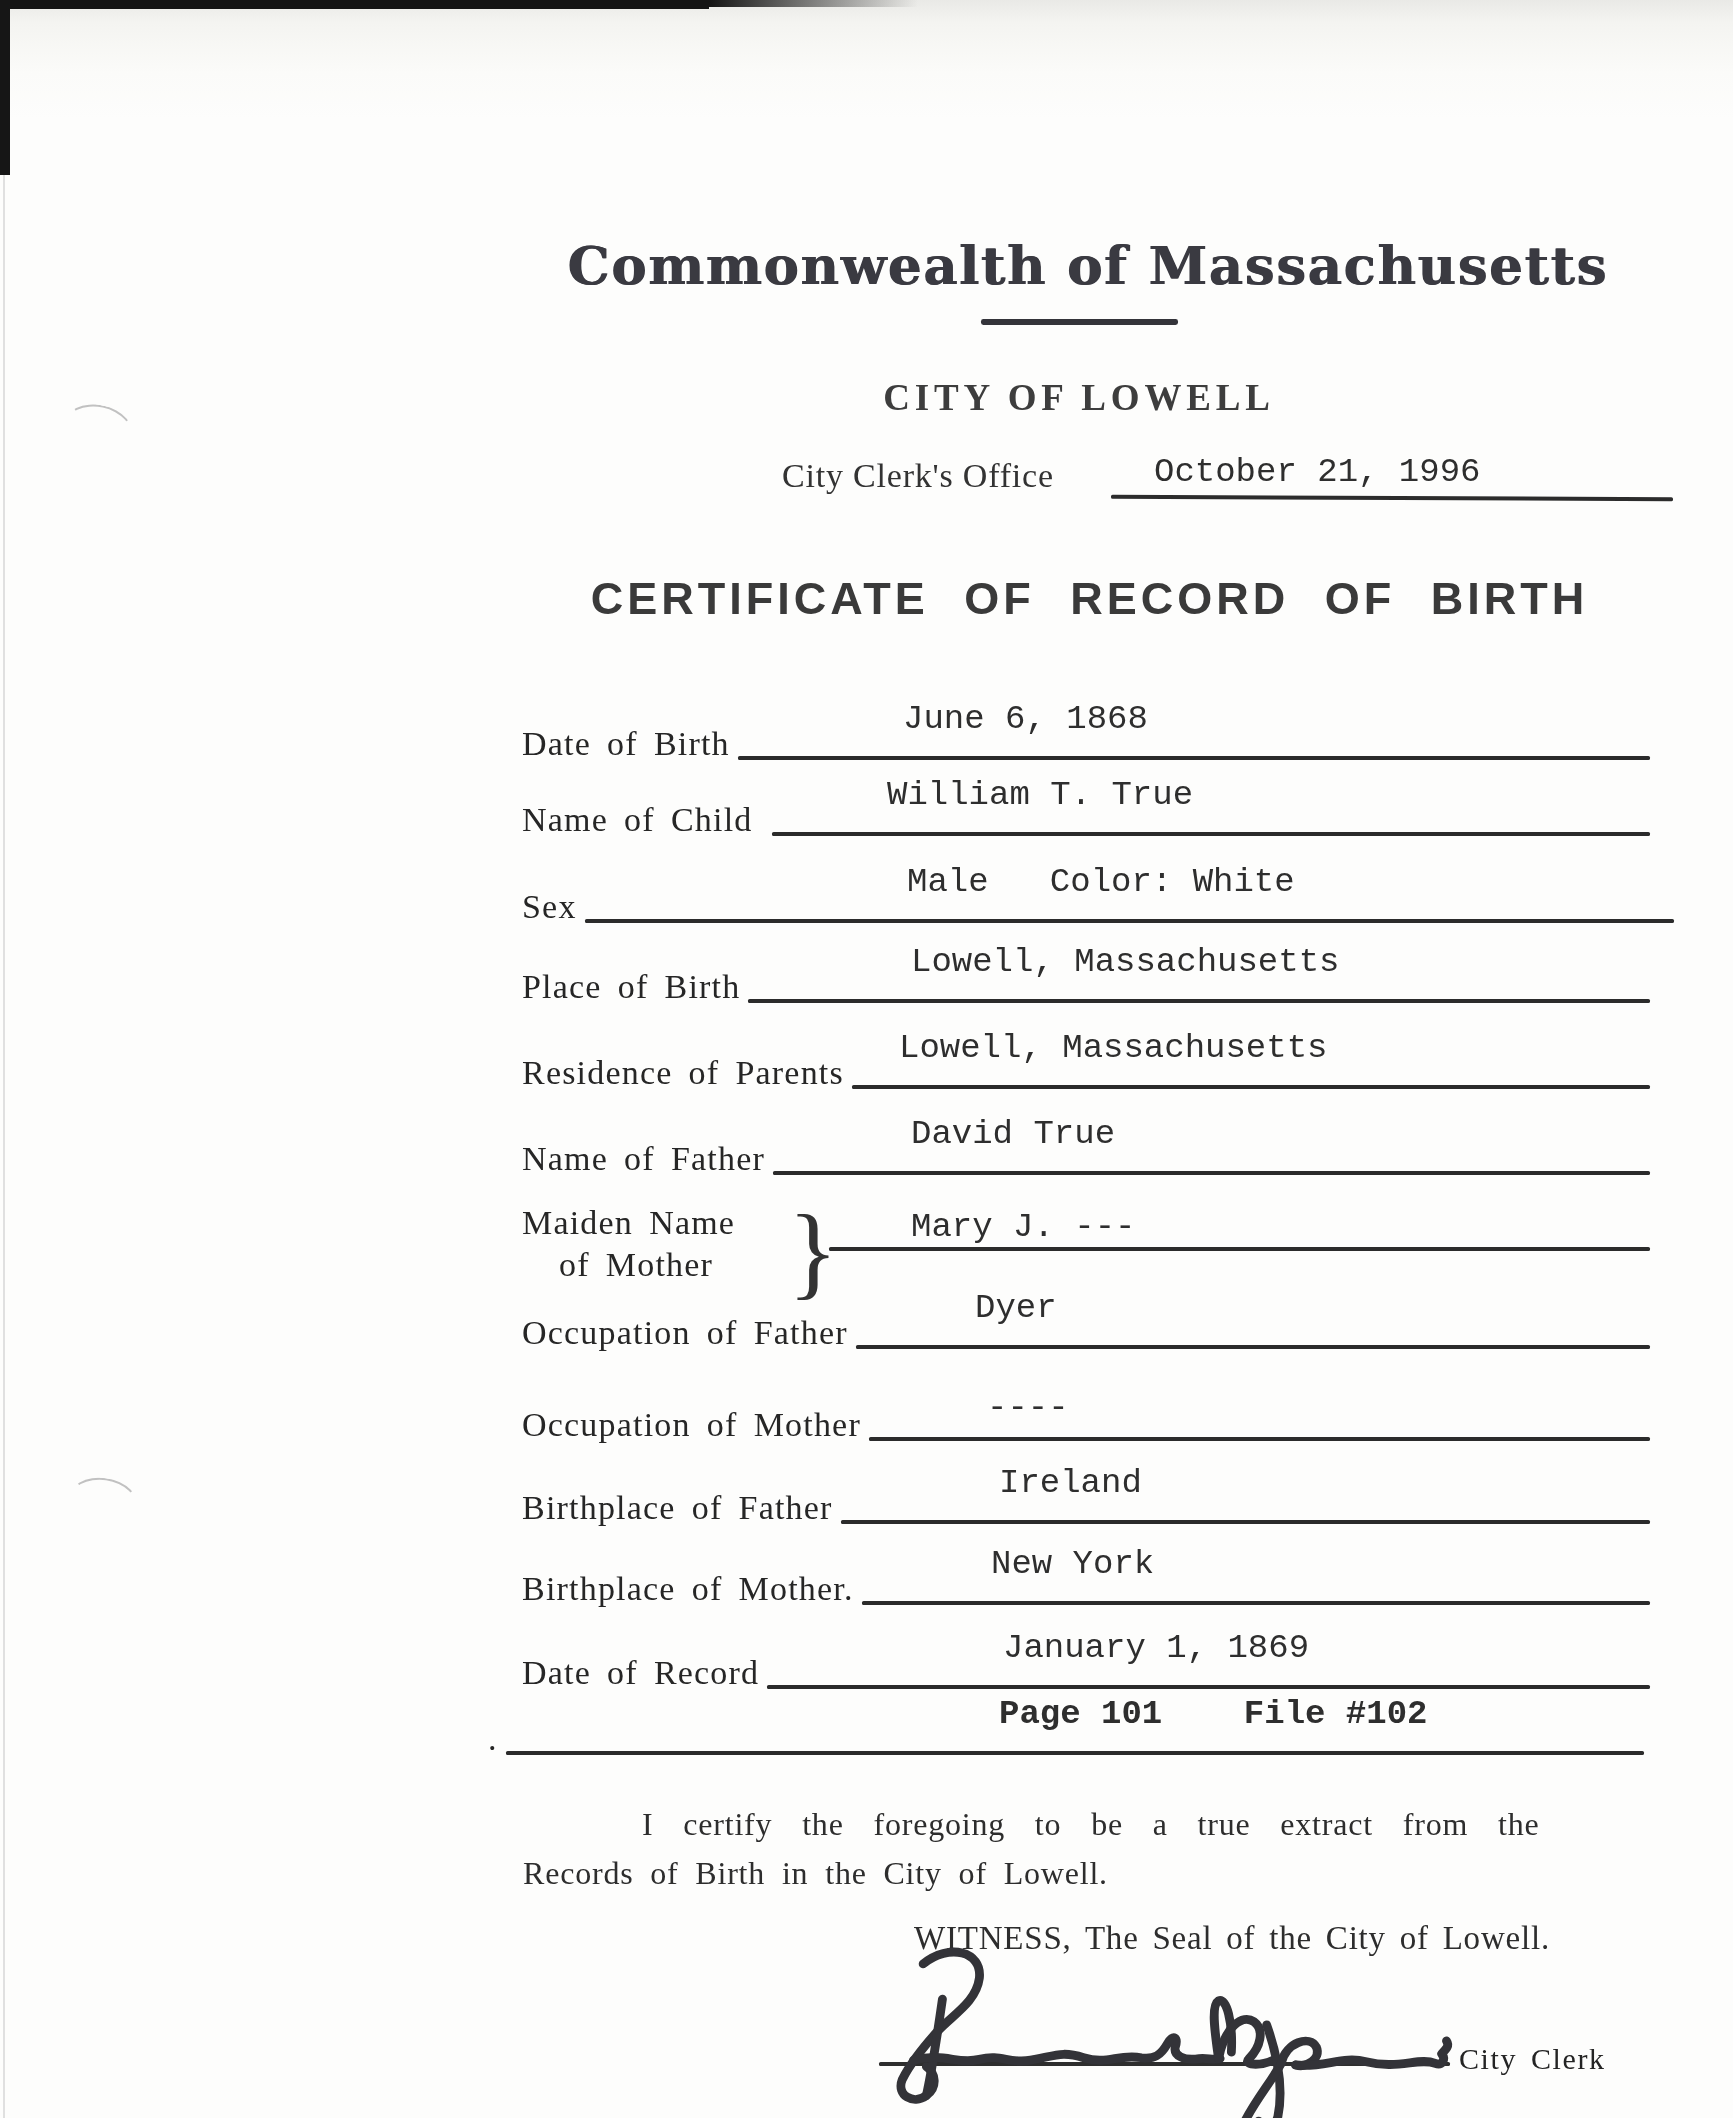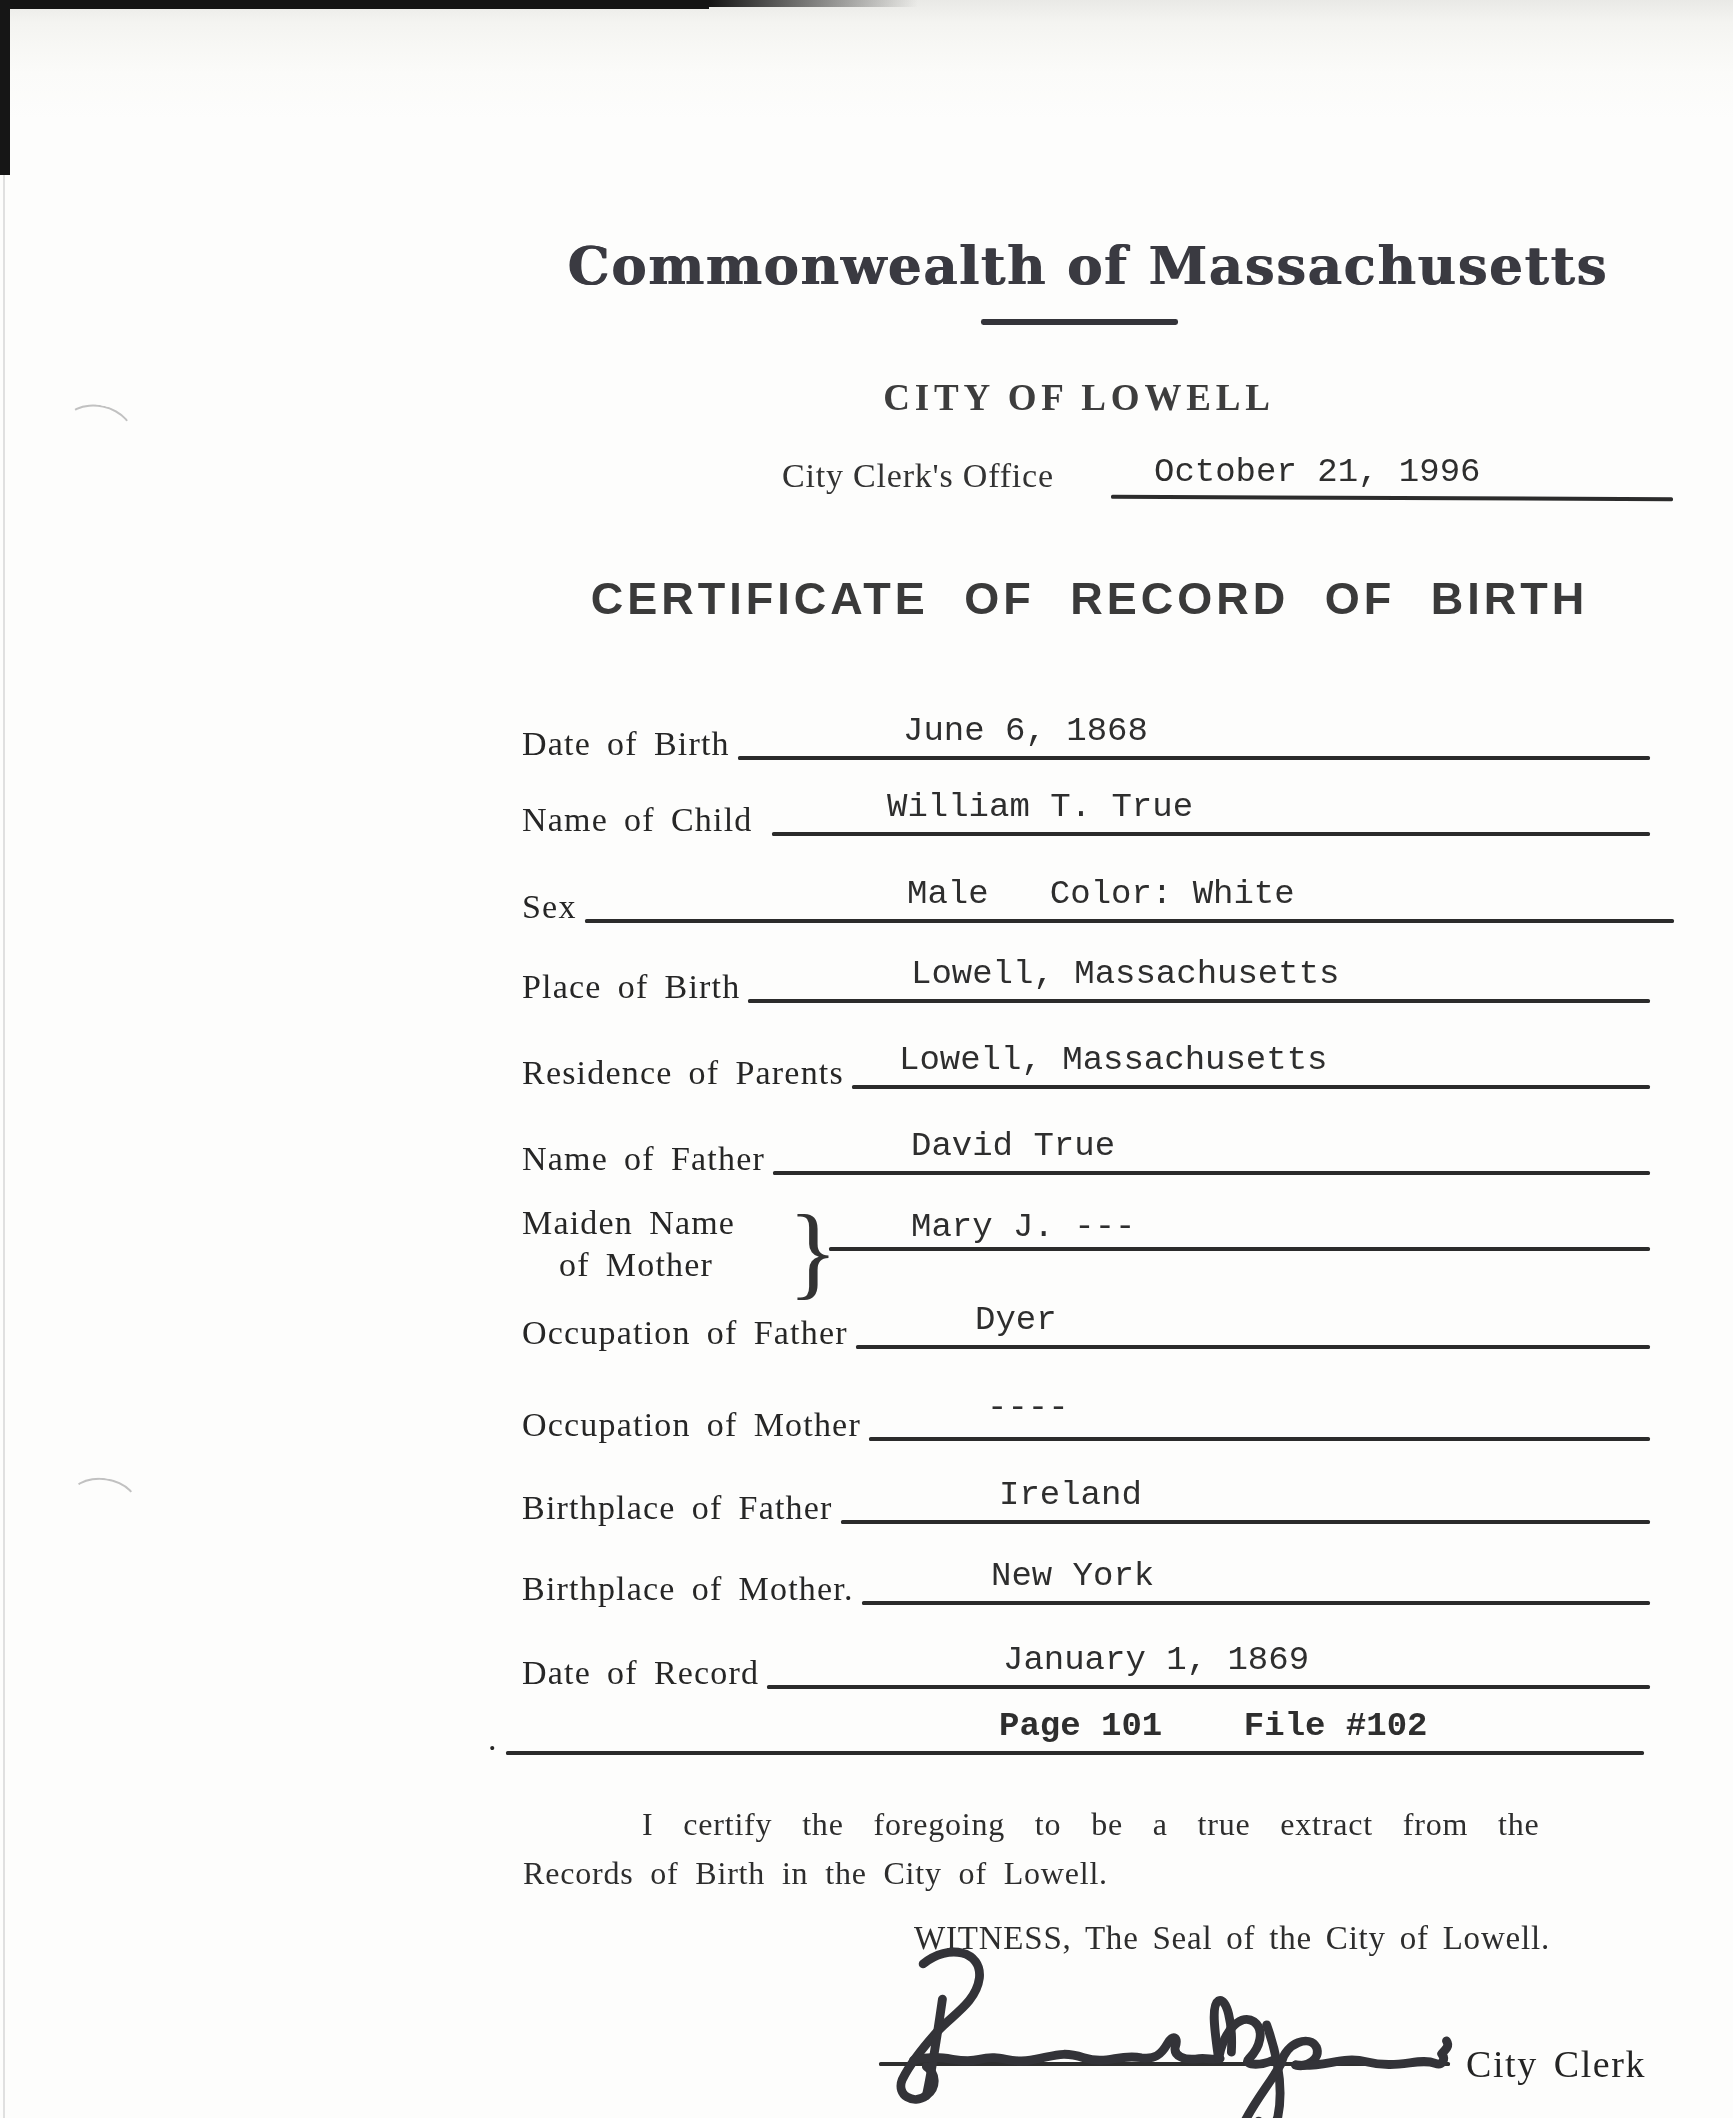--- a/index.html
+++ b/index.html
@@ -52,21 +52,21 @@
     font-family:"Liberation Sans", sans-serif; font-weight:bold;
     font-size:45px; letter-spacing:4px; word-spacing:19px; color:#3a3a3a;
   }
 
   
   .frow { position:absolute; left:522px; width:1128px; height:51px;
           display:flex; align-items:flex-end; }
   .flabel { font-size:34px; letter-spacing:1.2px; word-spacing:6.4px; color:#262626;
             white-space:pre; padding-right:8px; margin-bottom:-3.2px; }
   .fline  { flex:1; height:4px; background:#2b2b2b; border-radius:1.6px; }
-  .fvalue { position:absolute; bottom:10px;
+  .fvalue { position:absolute; bottom:22px;
             font-family:"Liberation Mono", monospace; font-size:34px;
             color:#2e2e2e; white-space:pre; }
 
   
   .maiden { display:block; }
   .mlabel { position:absolute; left:0; top:4.8px; font-size:34px; letter-spacing:1.2px;
             word-spacing:6.4px; color:#262626; line-height:42px; }
   .mlabel .ind { padding-left:37px; }
   .brace  { position:absolute; left:266px; top:-6.4px; font-size:104px; color:#333;
             font-family:"Liberation Serif", serif; }
@@ -77,22 +77,22 @@
   
   .certify1 { position:absolute; left:642px; top:1806px; width:1011px;
               font-size:32px; word-spacing:21px; letter-spacing:0.8px; color:#2d2d2d; }
   .certify2 { position:absolute; left:523px; top:1855px; width:1123px;
               font-size:32px; word-spacing:8px; letter-spacing:0.8px; color:#2d2d2d; }
   .witness  { position:absolute; left:914px; top:1920px; font-size:33px;
               letter-spacing:0.8px; word-spacing:4.8px; color:#2d2d2d; }
   .sig-line { position:absolute; left:879px; top:2062px; width:571px; height:4px;
               background:#2e2e2e; border-radius:1.6px; }
   .sig-svg  { position:absolute; left:875px; top:1946px; width:610px; height:185px; }
-  .clerk-title { position:absolute; left:1459px; top:2042px; font-size:38px;
-                 letter-spacing:1.6px; word-spacing:4.8px; color:#242424;margin-left:7px; }
+  .clerk-title { position:absolute; left:1459px; top:2042px; font-size:30px;
+                 letter-spacing:1.6px; word-spacing:4.8px; color:#242424; }
 </style>
 </head>
 <body>
 
 <div class="page">
 
   <div class="art-top-bar"></div>
   <div class="art-top-fade"></div>
   <div class="art-left-strip"></div>
   <div class="art-left-line"></div>

